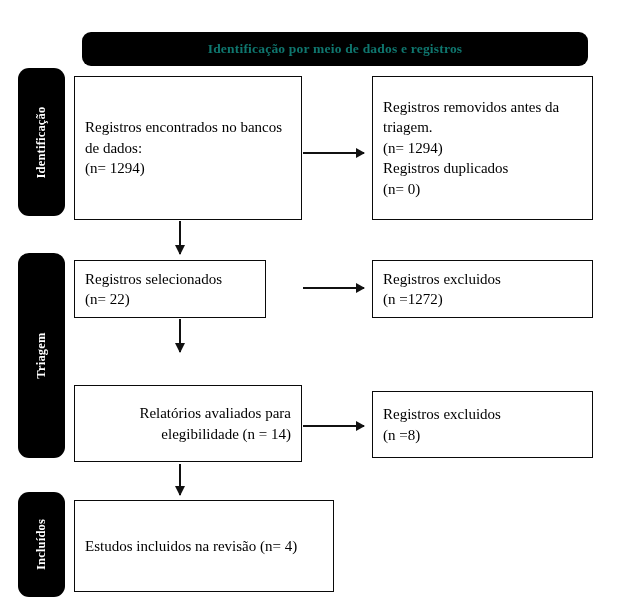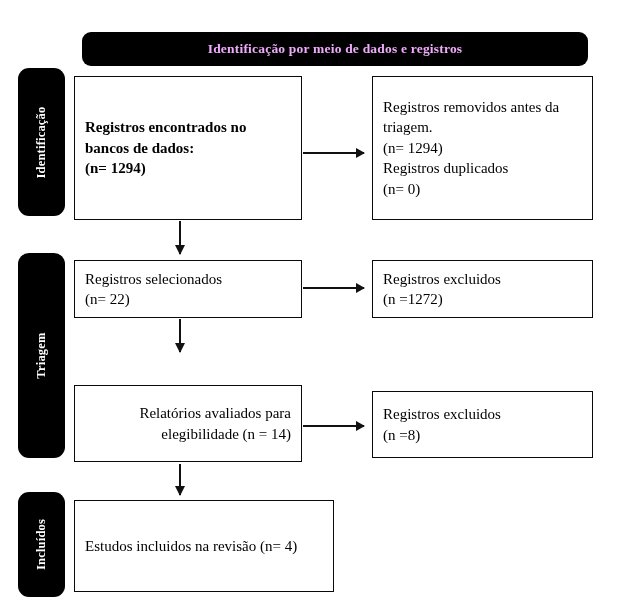--- a/index.html
+++ b/index.html
@@ -19,21 +19,21 @@
   .canvas {
     position: absolute;
     inset: 0;
   }
 
   
   .phase-banner {
     position: absolute;
     background: #000000;
     border-radius: 9px;
-    color: #f0abfc;
+    color: #0f766e;
     font-weight: bold;
     display: flex;
     align-items: center;
     justify-content: center;
     letter-spacing: 0.2px;
   }
   .phase-banner .banner-text {
     font-size: 13.5px;
     line-height: 14px;
     white-space: nowrap;
@@ -129,37 +129,37 @@
   </div>
 
   <div class="stage-pill" style="left:18px; top:253px; width:47px; height:205px;">
     <span class="pill-text">Triagem</span>
   </div>
 
   <div class="stage-pill" style="left:18px; top:492px; width:47px; height:105px;">
     <span class="pill-text">Incluídos</span>
   </div>
 
-  <div class="flow-box" style="left:74px; top:76px; width:228px; height:144px;font-weight:bold;">
+  <div class="flow-box" style="left:74px; top:76px; width:228px; height:144px;">
     <span class="box-text">Registros encontrados no bancos de dados:
 (n= 1294)</span>
   </div>
 
   <div class="flow-box" style="left:372px; top:76px; width:221px; height:144px;">
     <span class="box-text">Registros removidos antes da triagem.
 (n= 1294)
 Registros duplicados
  (n= 0)</span>
   </div>
 
   <div class="arrow-h" style="left:303px; top:152px; width:61px;"></div>
 
   <div class="arrow-v" style="left:179px; top:221px; height:33px;"></div>
 
-  <div class="flow-box" style="left:74px; top:260px; width:228px; height:58px;">
+  <div class="flow-box" style="left:74px; top:260px; width:192px; height:58px;">
     <span class="box-text">Registros selecionados
 (n= 22)</span>
   </div>
 
   <div class="flow-box" style="left:372px; top:260px; width:221px; height:58px;">
     <span class="box-text">Registros excluidos
 (n =1272)</span>
   </div>
 
   <div class="arrow-h" style="left:303px; top:287px; width:61px;"></div>

